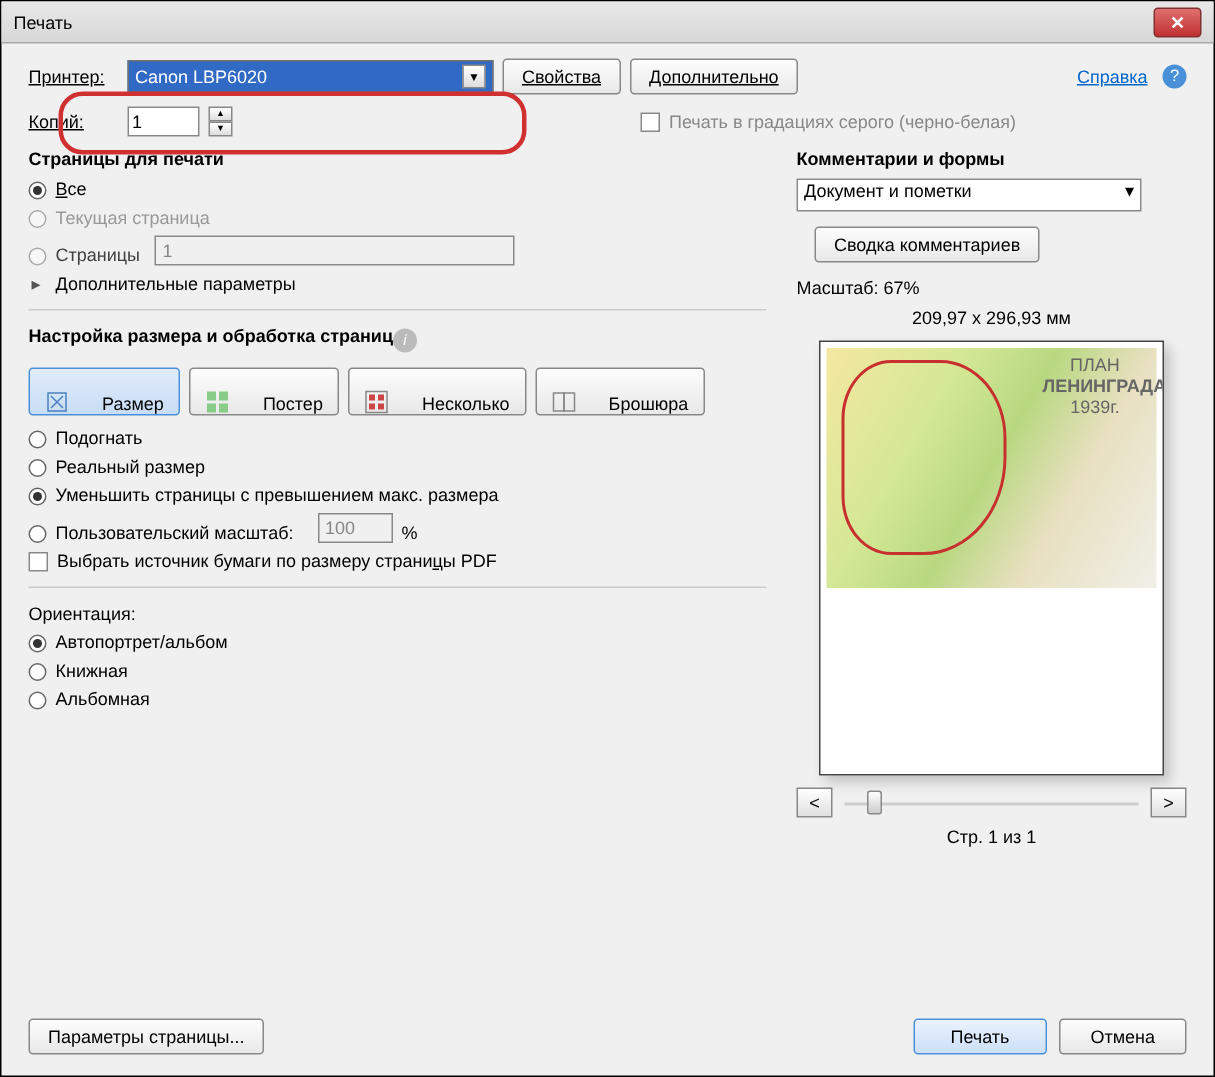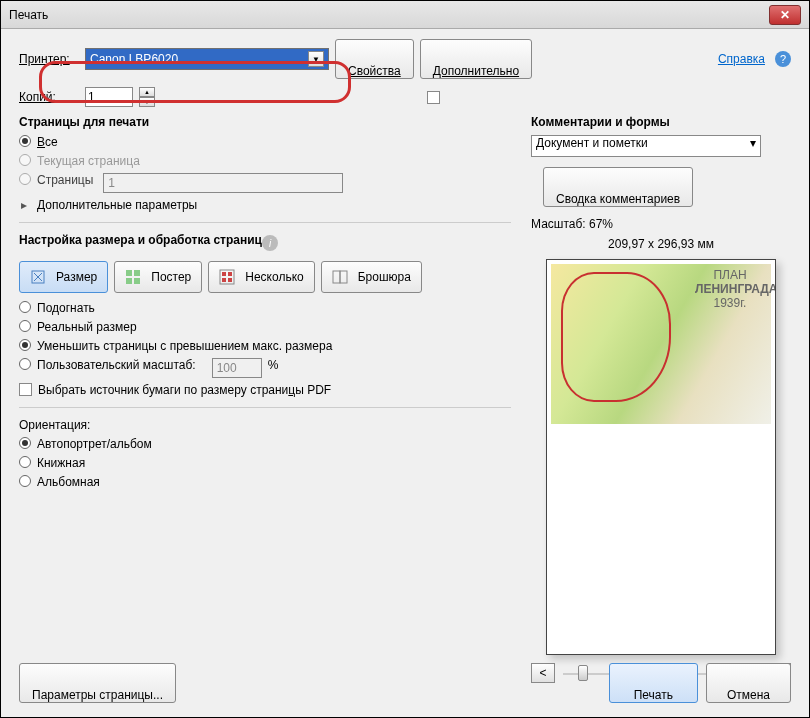--- a/index.html
+++ b/index.html
@@ -9,46 +9,46 @@
 .titlebar-title { font-size: 12px; }
 .close-btn { width: 32px; height: 20px; background: linear-gradient(#e07070,#c03030); border: 1px solid #803030; border-radius: 3px; display: flex; align-items: center; justify-content: center; color: #fff; font-weight: bold; cursor: pointer; }
 .content { padding: 10px 18px; }
 .row { display: flex; align-items: center; margin-bottom: 8px; gap: 6px; }
 .label { font-size: 12px; }
 .printer-row { position: relative; }
 .printer-label { width: 60px; }
 .printer-select { width: 244px; height: 22px; border: 1px solid #707070; background: #316ac5; color: #fff; padding: 0 4px; display: flex; align-items: center; justify-content: space-between; }
 .dropdown-arrow { width: 16px; height: 16px; background: linear-gradient(#fff,#ddd); border: 1px solid #888; display: flex; align-items: center; justify-content: center; color: #000; font-size: 8px; }
 .highlight { position: absolute; border: 3px solid #d03030; border-radius: 16px; left: 38px; top: 60px; width: 312px; height: 42px; pointer-events: none; }
-.btn { height: 40px; padding: 0 12px; background: linear-gradient(#fdfdfd,#e8e8e8); border: 1px solid #888; border-radius: 3px; cursor: pointer; display: inline-flex; align-items: flex-end; }
+.btn { height: 24px; padding: 0 12px; background: linear-gradient(#fdfdfd,#e8e8e8); border: 1px solid #888; border-radius: 3px; cursor: pointer; display: inline-flex; align-items: center; }
 .btn u { text-decoration: underline; }
 .link { color: #0066cc; text-decoration: underline; cursor: pointer; }
 .help-icon { display: inline-flex; width: 16px; height: 16px; border-radius: 50%; background: #4a90d9; color: #fff; align-items: center; justify-content: center; font-size: 11px; margin-left: 4px; }
 .spinner-input { width: 48px; height: 20px; border: 1px solid #888; padding: 0 2px; display: flex; align-items: center; background: #fff; }
 .spinner-btns { display: flex; flex-direction: column; width: 16px; }
 .spinner-btns div { height: 10px; border: 1px solid #888; background: linear-gradient(#fff,#ddd); font-size: 6px; text-align: center; line-height: 8px; }
 .checkbox { width: 13px; height: 13px; border: 1px solid #888; background: #fff; display: inline-block; }
 .columns { display: flex; gap: 20px; }
 .col-left { flex: 1; }
 .col-right { width: 260px; }
 .section-title { font-weight: bold; margin-bottom: 6px; }
 .radio { width: 12px; height: 12px; border: 1px solid #666; border-radius: 50%; background: #fff; display: inline-flex; align-items: center; justify-content: center; }
 .radio.checked::after { content: ''; width: 6px; height: 6px; background: #333; border-radius: 50%; }
 .radio.disabled { opacity: 0.5; }
-.radio-row { display: flex; align-items: flex-start; gap: 6px; margin: 5px 0; }
+.radio-row { display: flex; align-items: flex-end; gap: 6px; margin: 5px 0; }
 .text-input { height: 20px; border: 1px solid #888; background: #fff; padding: 0 4px; display: inline-flex; align-items: center; }
 .text-input.disabled { background: #f0f0f0; color: #888; }
 .divider { border-top: 1px solid #ccc; margin: 10px 0; }
 .btn-group { display: flex; gap: 6px; margin: 8px 0; }
-.mode-btn { height: 32px; padding: 0 10px; background: linear-gradient(#fdfdfd,#e8e8e8); border: 1px solid #888; border-radius: 3px; display: flex; align-items: center; gap: 10px; cursor: pointer; }
+.mode-btn { height: 32px; padding: 0 10px; background: linear-gradient(#fdfdfd,#e8e8e8); border: 1px solid #888; border-radius: 3px; display: flex; align-items: flex-end; gap: 22px; cursor: pointer; }
 .mode-btn.active { background: linear-gradient(#e0ecfa,#c8ddf5); border-color: #4a90d9; }
 .mini-icon { width: 16px; height: 16px; display: inline-flex; align-items: center; justify-content: center; }
 .expand { color: #555; margin-right: 4px; }
 .select { height: 22px; border: 1px solid #888; background: #fff; padding: 0 4px; display: flex; align-items: flex-start; justify-content: space-between; width: 230px; }
-.preview-box { width: 230px; height: 396px; border: 1px solid #444; background: #fff; margin: 8px auto; box-shadow: 4px 4px 8px rgba(0,0,0,0.2); position: relative; overflow: hidden; }
+.preview-box { width: 230px; height: 290px; border: 1px solid #444; background: #fff; margin: 8px auto; box-shadow: 4px 4px 8px rgba(0,0,0,0.2); position: relative; overflow: hidden; }
 .preview-map { position: absolute; left: 4px; top: 4px; right: 4px; height: 160px; background: linear-gradient(120deg,#f5e8a0 0%,#d4e896 30%,#b8d880 50%,#e8e0c0 70%,#f0f0e8 100%); }
 .map-red { position: absolute; border: 2px solid #c83030; }
 .map-title { position: absolute; right: 6px; top: 4px; width: 70px; font-size: 7px; text-align: center; color: #666; }
 .nav-row { display: flex; align-items: center; justify-content: space-between; margin-top: 8px; }
 .nav-btn { width: 24px; height: 20px; border: 1px solid #888; background: linear-gradient(#fff,#e0e0e0); display: flex; align-items: center; justify-content: center; cursor: pointer; }
 .slider-track { flex: 1; margin: 0 8px; position: relative; height: 20px; }
 .slider-line { position: absolute; top: 50%; left: 0; right: 0; height: 2px; background: #ccc; }
 .slider-thumb { position: absolute; left: 15px; top: 2px; width: 10px; height: 16px; background: linear-gradient(#fff,#ccc); border: 1px solid #888; border-radius: 2px; }
 .footer { position: absolute; bottom: 14px; left: 18px; right: 18px; display: flex; justify-content: space-between; }
 .footer-right { display: flex; gap: 8px; }
@@ -86,20 +86,21 @@
       <span class="label" style="width:60px"><u>Копий:</u></span>
       <div class="spinner-input">
           <span>1</span>
         </div>
       <div class="spinner-btns">
           <div>▲</div>
           <div>▼</div>
         </div>
       <div style="width:260px"></div>
       <span class="checkbox"></span>
+      <span class="label" style="color:#888">Печать в градациях серого (черно-белая)</span>
     </div>
 
     <div class="columns">
       <div class="col-left">
         <div class="section-title">Страницы для печати</div>
         <div class="radio-row">
           <span class="radio checked"></span>
           <span><u>В</u>се</span>
         </div>
         <div class="radio-row">

